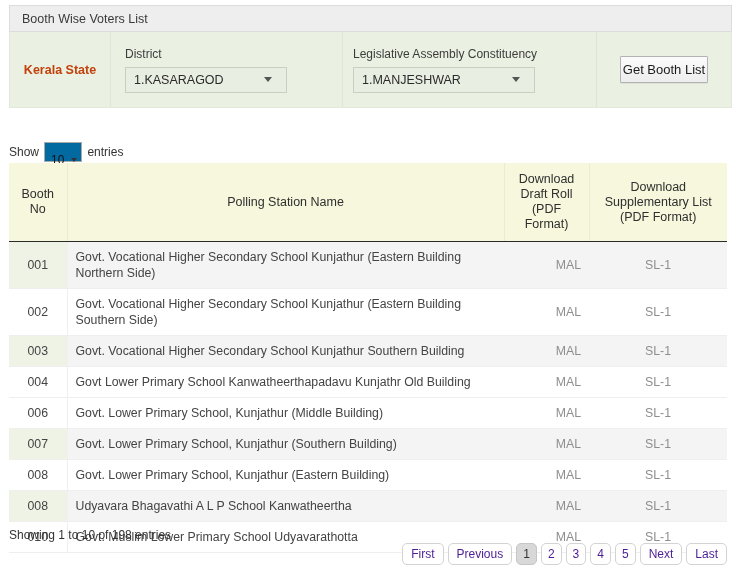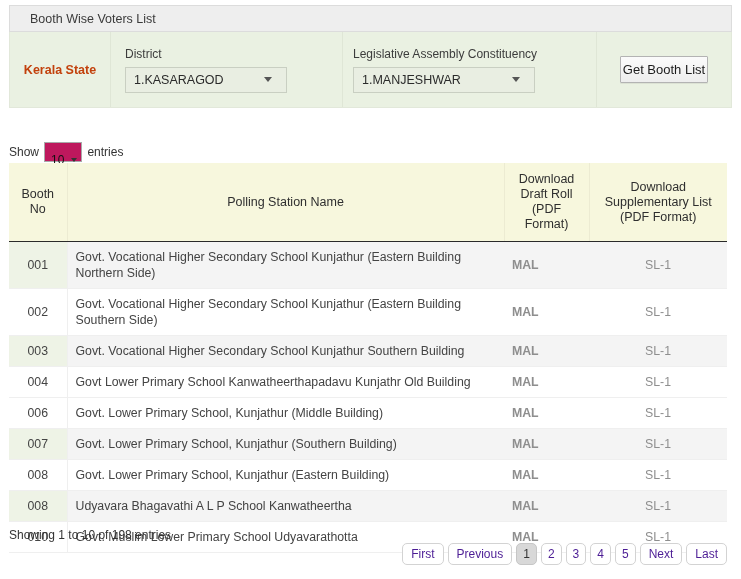--- a/index.html
+++ b/index.html
@@ -22,21 +22,21 @@
     position: absolute;
     left: 9px;
     top: 5px;
     width: 723px;
   }
   .panel-title {
     background: #eeeeee;
     border: 1px solid #dcdcdc;
     height: 27px;
     line-height: 27px;
-    padding: 0 20px;
+    padding: 0 12px;
     font-size: 12.5px;
     color: #3a3a3a;
     box-sizing: border-box;
   }
 
   
   .filter-bar {
     background: #eaf1e2;
     border: 1px solid #e2e8da;
     border-top: none;
@@ -128,21 +128,21 @@
     position: absolute;
     left: 9px;
     top: 142px;
     font-size: 12px;
     color: #333;
     display: flex;
     align-items: center;
   }
   .len-select {
     border: 1px solid #a9a9a9;
-    background: #be185d;
+    background: #0369a1;
     height: 20px;
     box-sizing: border-box;
     display: flex;
     align-items: center;
     padding: 16px 4px 0 6px;
     margin: 0 5px;
     font-size: 12px;
     color: #111;
   }
   .len-select .caret {
@@ -190,21 +190,21 @@
   .data-table tbody tr.even td { background: #ffffff; }
   .data-table tbody tr.odd td.col-booth { background: #eef3e6; }
   .data-table tbody tr.even td.col-booth { background: #ffffff; }
   .col-booth {
     text-align: center;
     width: 58px;
     color: #4a4a4a;
     border-right: 1px solid #efefef;
   }
   .col-name  { width: 437px; }
-  .col-draft { width: 85px; text-align: left; color: #8a8a8a; font-weight: bold; }
+  .col-draft { width: 85px; text-align: right; color: #8a8a8a; }
   .col-supp  { width: 138px; text-align: center; color: #8a8a8a; }
   .dl-link { color: #8e8e8e; text-decoration: none; }
 
   
   .table-info {
     position: absolute;
     left: 9px;
     top: 528px;
     font-size: 12px;
     color: #333;

